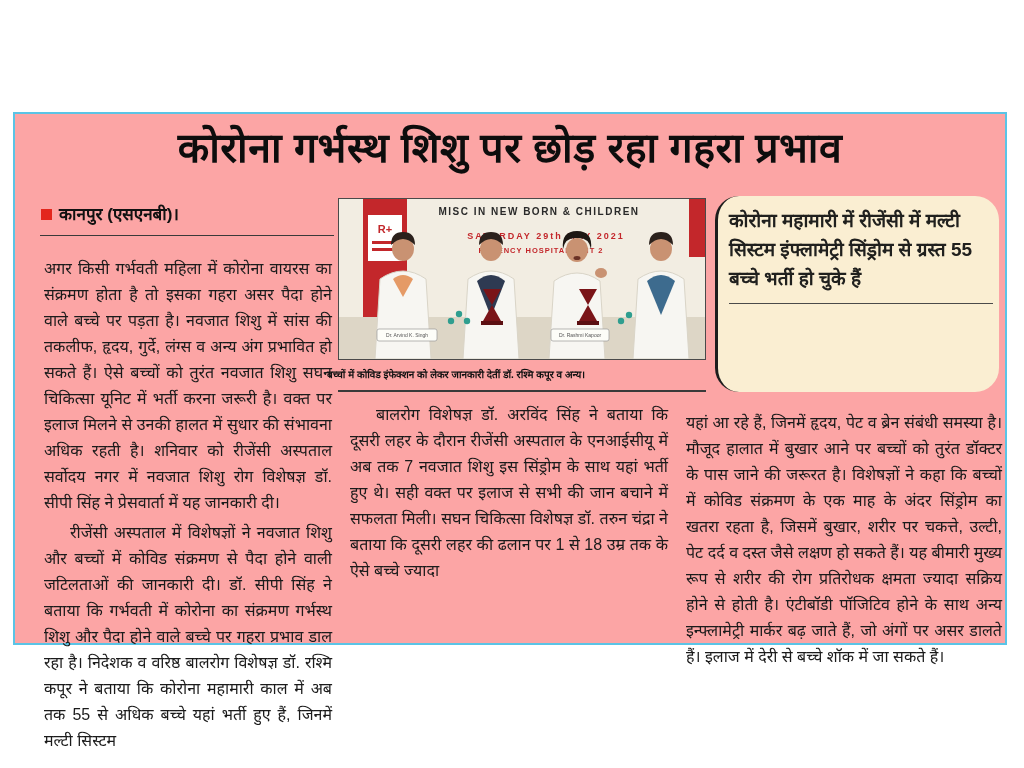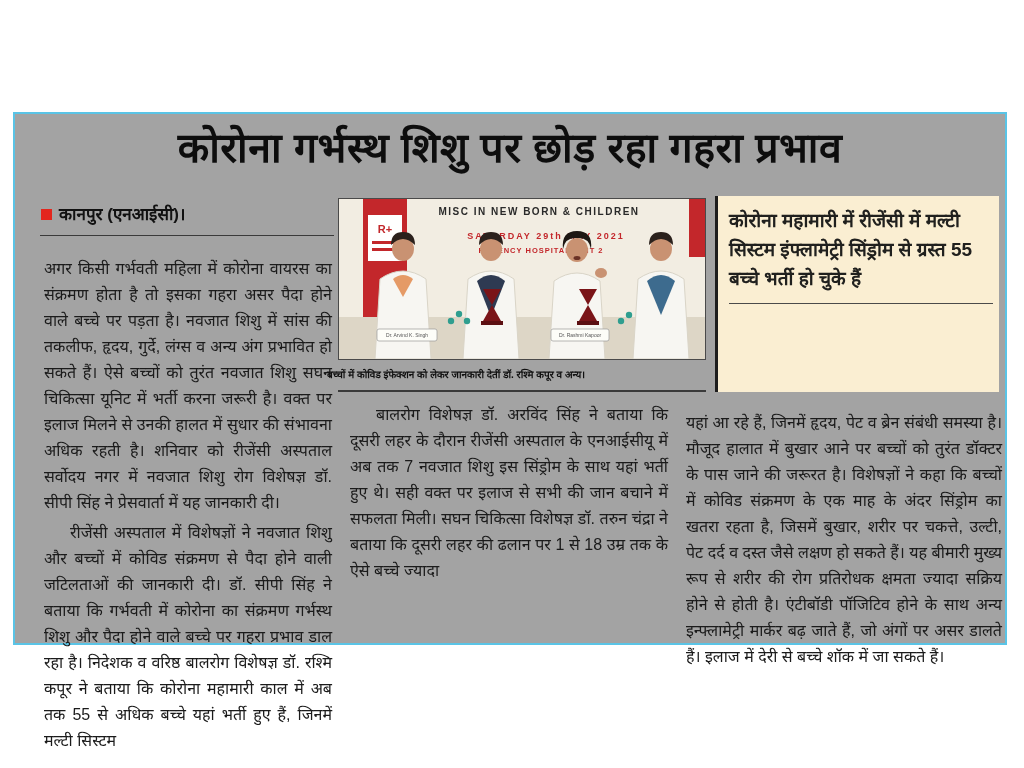--- a/index.html
+++ b/index.html
@@ -1,52 +1,52 @@
 <!DOCTYPE html>
 <html><head>
 <meta charset="utf-8">
 <style>
   html,body{margin:0;padding:0;background:#ffffff;}
   .page{position:relative;width:1024px;height:768px;background:#ffffff;overflow:hidden;
         font-family:"Liberation Sans","DejaVu Sans",sans-serif;}
   .clip{position:absolute;left:13px;top:112px;width:990px;height:529px;
-        border:2px solid #5ac4e6;background:#a3a3a3;}
+        border:2px solid #5ac4e6;background:#fca5a5;}
   .headline{position:absolute;top:4px;left:0;right:0;text-align:center;
             font-size:41px;font-weight:800;color:#0d0d0d;white-space:nowrap;letter-spacing:0.5px;}
   .byline{position:absolute;top:88px;left:26px;font-size:17px;font-weight:700;color:#111;}
   .byline .sq{display:inline-block;width:11px;height:11px;background:#e3261d;margin-right:7px;}
   .rule{position:absolute;height:0;border-top:2px solid #3a3a3a;}
   .byline-rule{top:121px;left:25px;width:294px;border-top-width:1.5px;}
   .body-col{position:absolute;font-size:16px;line-height:26px;text-align:justify;color:#1b1b1b;}
   .body-col p{margin:4px;}
   .body-col p.indent{text-indent:26px;}
   .left-col{top:138px;left:25px;width:296px;}
   .mid-col{top:284px;left:331px;width:326px;}
   .right-col{top:292px;left:667px;width:324px;}
   .photo{position:absolute;left:323px;top:84px;width:366px;height:160px;
          border:1px solid #4a4a4a;background:#f2ede2;box-sizing:content-box;}
   .photo svg{display:block;width:100%;height:100%;}
   .caption{position:absolute;left:312px;top:250px;width:368px;font-size:10px;
            font-weight:700;color:#111;line-height:21px;}
   .caption-rule{top:276px;left:323px;width:368px;}
   .hl-box{position:absolute;left:700px;top:82px;width:264px;min-height:176px;
-          background:#faeed2;border-left:3px solid #1d1d1d;padding:10px 6px 10px 11px;}
+          background:#faeed2;border-left:3px solid #1d1d1d;padding:10px 6px 10px 11px;border-radius:24px;}
   .hl{font-size:19px;line-height:29px;font-weight:700;color:#20201e;text-align:left;}
   .hl-divider{border:0;border-top:1.5px solid #4a4a4a;margin:10px 0 9px 0;}
 </style>
 </head>
 <body>
 
 <div class="page">
   <div class="clip">
 
     <div class="headline">कोरोना गर्भस्थ शिशु पर छोड़ रहा गहरा प्रभाव</div>
 
     <div class="byline">
-      <span class="sq"></span><span>कानपुर (एनआईसी)।</span>
+      <span class="sq"></span><span>कानपुर (एसएनबी)।</span>
     </div>
     <div class="rule byline-rule"></div>
 
     <div class="body-col left-col">
       <p>अगर किसी गर्भवती महिला में कोरोना वायरस का संक्रमण होता है तो इसका गहरा असर पैदा होने वाले बच्चे पर पड़ता है। नवजात शिशु में सांस की तकलीफ, हृदय, गुर्दे, लंग्स व अन्य अंग प्रभावित हो सकते हैं। ऐसे बच्चों को तुरंत नवजात शिशु सघन चिकित्सा यूनिट में भर्ती करना जरूरी है। वक्त पर इलाज मिलने से उनकी हालत में सुधार की संभावना अधिक रहती है। शनिवार को रीजेंसी अस्पताल सर्वोदय नगर में नवजात शिशु रोग विशेषज्ञ डॉ. सीपी सिंह ने प्रेसवार्ता में यह जानकारी दी।</p>
       <p class="indent">रीजेंसी अस्पताल में विशेषज्ञों ने नवजात शिशु और बच्चों में कोविड संक्रमण से पैदा होने वाली जटिलताओं की जानकारी दी। डॉ. सीपी सिंह ने बताया कि गर्भवती में कोरोना का संक्रमण गर्भस्थ शिशु और पैदा होने वाले बच्चे पर गहरा प्रभाव डाल रहा है। निदेशक व वरिष्ठ बालरोग विशेषज्ञ डॉ. रश्मि कपूर ने बताया कि कोरोना महामारी काल में अब तक 55 से अधिक बच्चे यहां भर्ती हुए हैं, जिनमें मल्टी सिस्टम</p>
     </div>
 
     <div class="photo">
       <svg viewBox="0 0 366 160" preserveAspectRatio="none">

